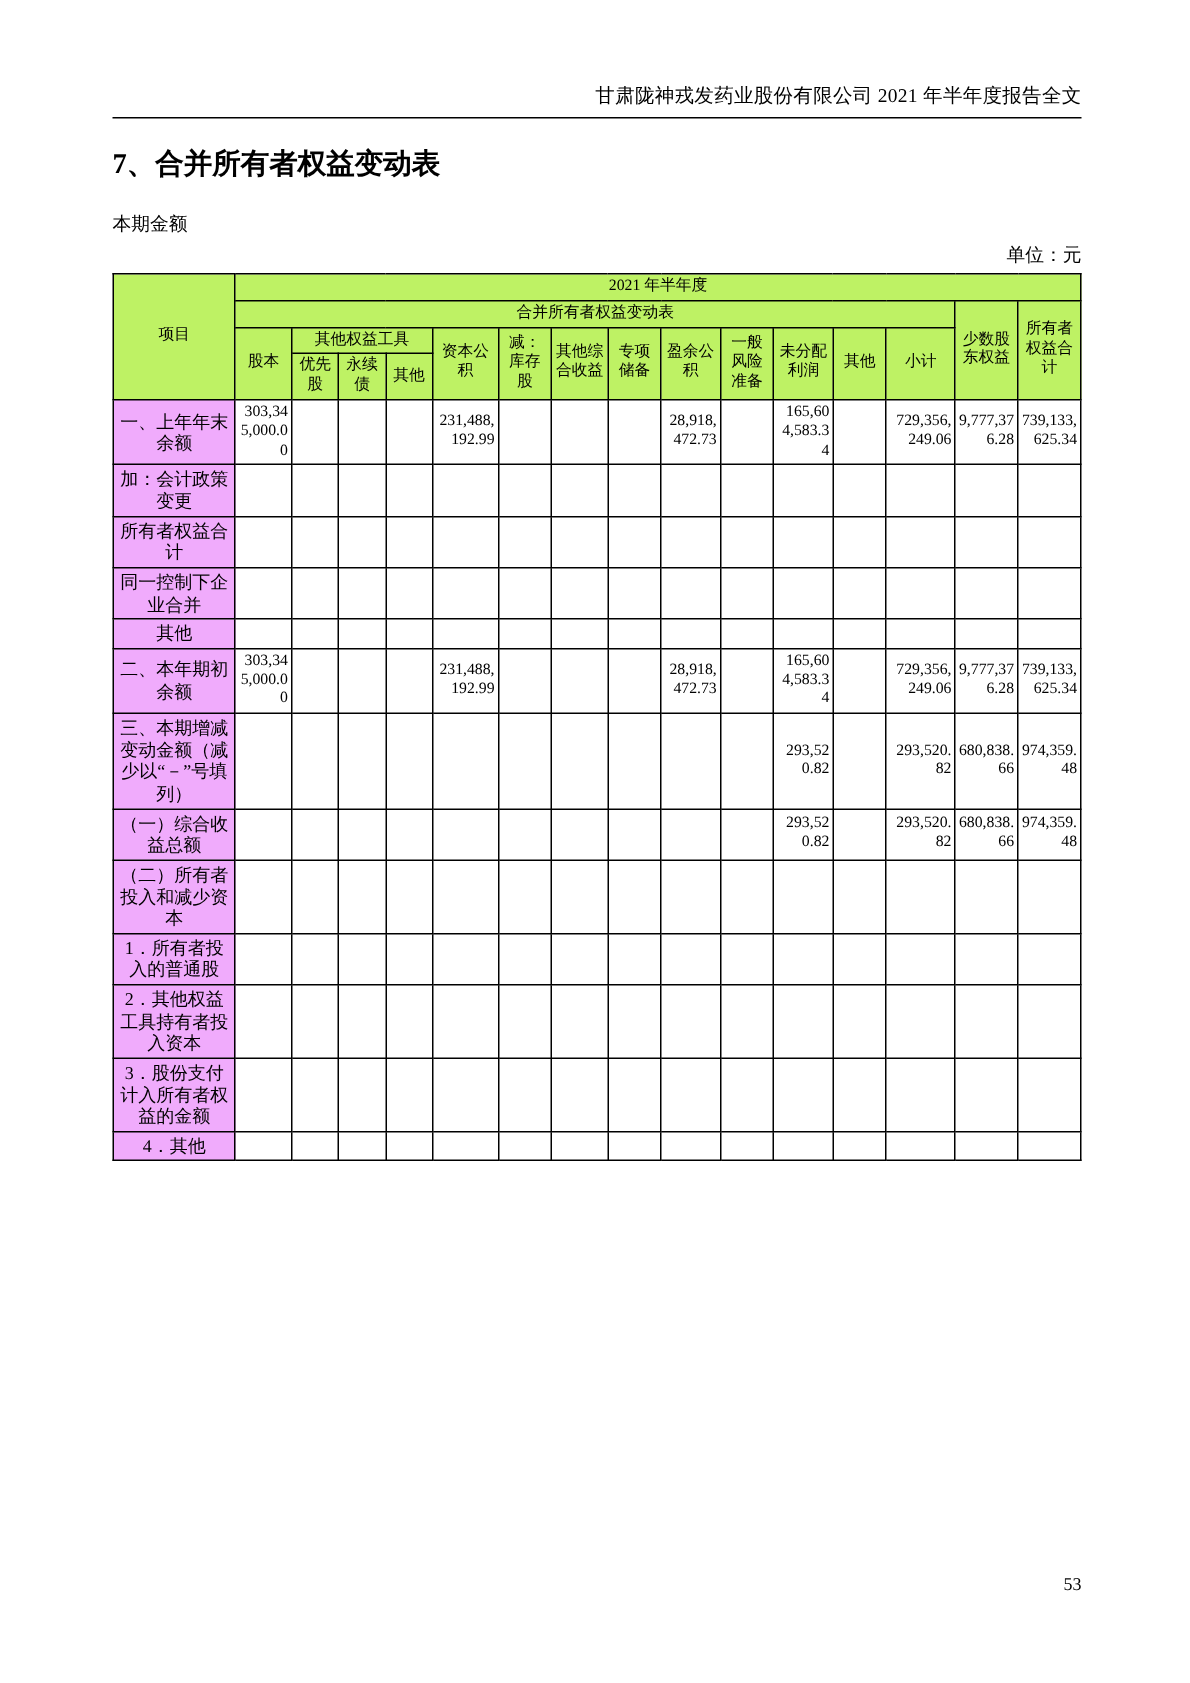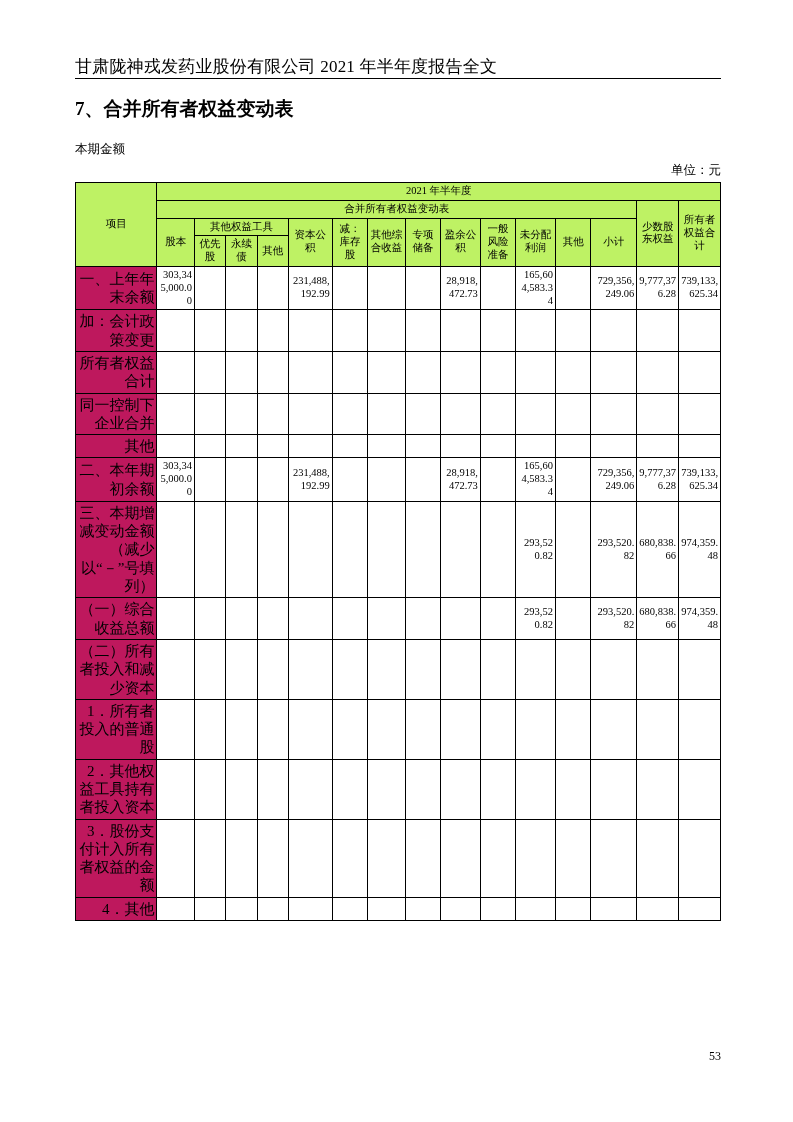--- a/index.html
+++ b/index.html
@@ -19,21 +19,22 @@
     width: 793px;
     height: 1122px;
     box-sizing: border-box;
     padding: 0;
   }
   .header-line {
     position: absolute;
     top: 55px;
     left: 75px;
     right: 72px;
-    font-size: 17px;
+    text-align: right;
+    font-size: 13px;
     font-family: "Liberation Serif", "DejaVu Serif", serif;
     letter-spacing: 0.2px;
   }
   .header-rule {
     position: absolute;
     top: 78px;
     left: 75px;
     right: 72px;
     border-top: 1.2px solid #000;
   }
@@ -79,24 +80,24 @@
   }
   table.fin th {
     font-weight: normal;
     text-align: center;
   }
   .hdr-cell {
     background: #bef264;
     text-align: center;
   }
   .rowhdr {
-    background: #be185d;
-    text-align: right;
+    background: #f0abfc;
+    text-align: center;
     padding-left: 4px;
-    font-size: 15px;
+    font-size: 12px;
   }
   .num {
     text-align: right;
     font-size: 10.5px;
     padding-right: 3px;
   }
   .indent1 { padding-left: 14px; }
   .indent2 { padding-left: 22px; }
   .pageno {
     position: absolute;

